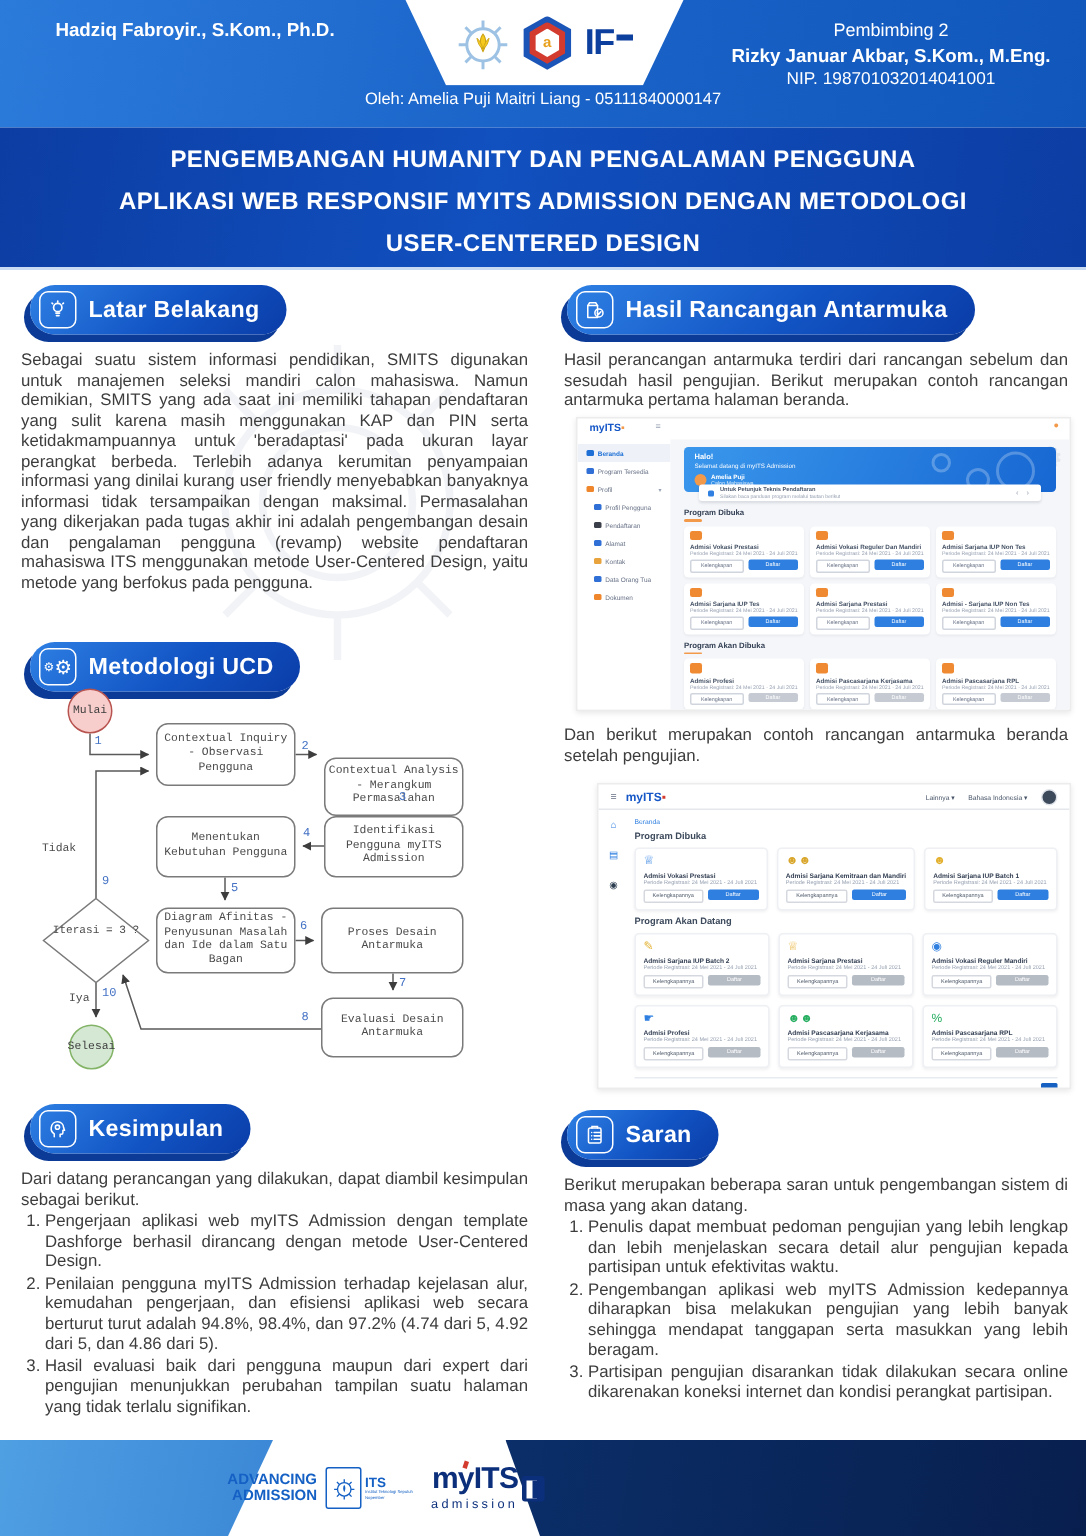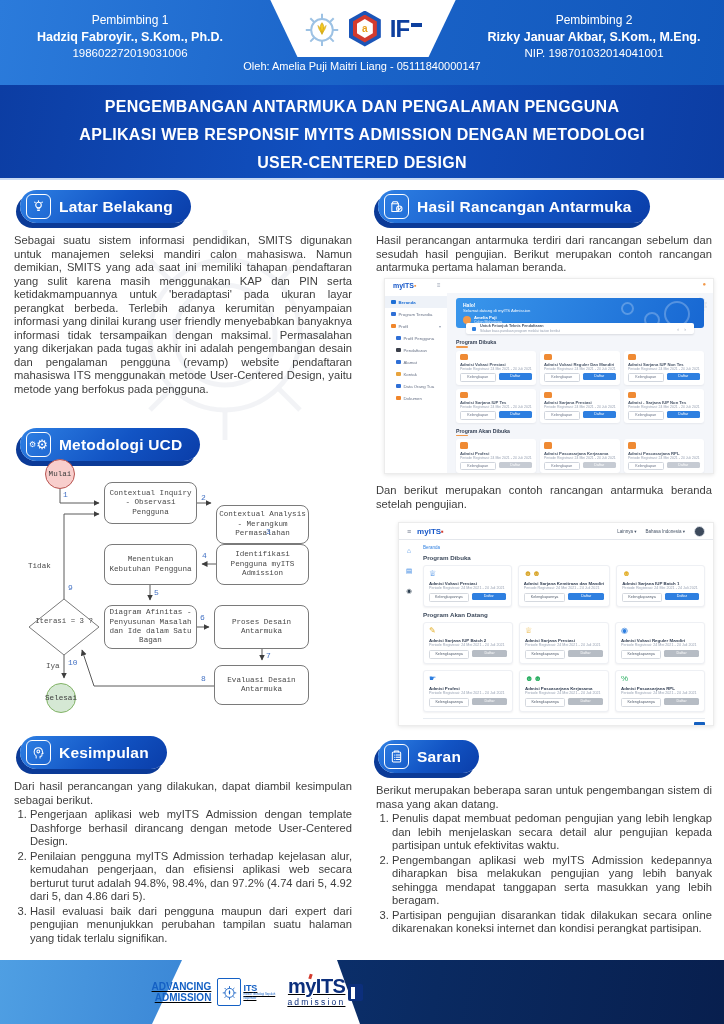--- a/index.html
+++ b/index.html
@@ -154,21 +154,21 @@
 
   
   .pfoot{position:absolute;left:0;top:960px;width:724px;height:64px;background:#fff;}
   .pf-left{position:absolute;left:0;top:0;width:724px;height:64px;
            clip-path:polygon(0 0,182px 0,152px 100%,0 100%);
            background:linear-gradient(100deg,#4f9fe3 0%,#1a5fc0 70%,#1053ae 100%);}
   .pf-right{position:absolute;left:0;top:0;width:724px;height:64px;
            clip-path:polygon(337px 0,724px 0,724px 100%,360px 100%);
            background:linear-gradient(100deg,#0e3d86 0%,#0a2a61 60%,#081f4e 100%);}
   .pf-content{position:absolute;left:150px;top:0;width:215px;height:64px;
-           display:flex;align-items:center;justify-content:center;gap:6px;text-decoration:underline;}
+           display:flex;align-items:center;justify-content:center;gap:6px;}
   .pf-slogan{font-size:10px;font-weight:bold;color:#1460c4;text-align:right;line-height:11px;}
   .pf-its{display:flex;align-items:center;gap:2px;}
   .pf-itsbox{width:22px;height:26px;border:1.2px solid #1460c4;border-radius:2px;
              display:flex;align-items:center;justify-content:center;}
   .pf-itstxt{line-height:1;}
   .pf-itslbl{font-size:9px;font-weight:bold;color:#1460c4;display:block;}
   .pf-itssub{font-size:2.8px;color:#1460c4;display:block;width:34px;line-height:1.1;}
   .fbrand{display:flex;align-items:flex-end;margin-left:4px;}
   .fb-text{position:relative;text-align:right;}
   .fb-my{font-size:20px;font-weight:bold;color:#0c2f7c;letter-spacing:-.5px;line-height:18px;}
@@ -178,23 +178,21 @@
   .fdoor::before{content:"";position:absolute;left:3px;top:2.5px;width:7px;height:12px;background:#fff;}
   .fdoor::after{content:"";position:absolute;left:7px;top:2.5px;width:3.5px;height:12px;background:#0c2f7c;}
 </style>
 </head>
 <body>
 
 <div class="poster">
 
   <div class="hdr">
     <div class="hdr-block hdr-left">
-      <div class="role">Pembimbing 1</div>
       <div class="nm">Hadziq Fabroyir., S.Kom., Ph.D.</div>
-      <div class="nip">198602272019031006</div>
     </div>
     <div class="hdr-block hdr-right">
       <div class="role">Pembimbing 2</div>
       <div class="nm">Rizky Januar Akbar, S.Kom., M.Eng.</div>
       <div class="nip">NIP. 198701032014041001</div>
     </div>
     <div class="trap">
       <svg width="36" height="38" viewBox="0 0 40 42">
         <g stroke="#9dc2e4" stroke-width="2.2" fill="none">
           <circle cx="20" cy="22" r="12"></circle>
@@ -211,21 +209,21 @@
       </div>
       <div class="iflogo">
         <span>IF</span>
         <span class="ifbar"></span>
       </div>
     </div>
     <div class="author">Oleh: Amelia Puji Maitri Liang - 05111840000147</div>
   </div>
 
   <div class="titleband">
-    <div class="tl">PENGEMBANGAN ANTARMUKA DAN PENGALAMAN PENGGUNA</div>
+    <div class="tl">PENGEMBANGAN HUMANITY DAN PENGALAMAN PENGGUNA</div>
     <div class="tl">APLIKASI WEB RESPONSIF MYITS ADMISSION DENGAN METODOLOGI</div>
     <div class="tl">USER-CENTERED DESIGN</div>
   </div>
 
   <svg class="wm" width="250" height="250" viewBox="0 0 100 100">
     <g stroke="#e6e9ee" stroke-width="2" fill="none">
       <circle cx="50" cy="50" r="30"></circle>
         <circle cx="50" cy="50" r="20"></circle>
       <path d="M50 8v12M50 80v12M8 50h12M80 50h12M20 20l9 9M71 71l9 9M80 20l-9 9M29 71l-9 9"></path>
     </g>
@@ -297,21 +295,21 @@
     <div class="pill" style="top:546px;left:6px;text-align:center;">
       <span class="icbox">
         <svg width="13" height="13" viewBox="0 0 14 14" fill="none" stroke="#fff" stroke-width="1.1" stroke-linecap="round" stroke-linejoin="round">
           <path d="M4.5 12.8v-2.1C2.9 9.7 2.1 8.1 2.3 6.3 2.6 3.6 4.6 1.9 7 2c2.3.1 4.1 1.9 4.2 4.2l.7 1.9h-1.2v1.8c0 .6-.5 1.1-1.1 1.1h-.9v1.8"></path>
           <circle cx="6.8" cy="5.9" r="1.5"></circle>
         </svg>
       </span>
       <span class="plabel">Kesimpulan</span>
     </div>
     <div style="position:absolute;top:590px;left:0;width:338px;">
-      <div class="par">Dari hasil perancangan yang dilakukan, dapat diambil kesimpulan sebagai berikut.</div>
+      <div class="par">Dari datang perancangan yang dilakukan, dapat diambil kesimpulan sebagai berikut.</div>
       <ol class="plist">
         <li>Pengerjaan aplikasi web myITS Admission dengan template Dashforge berhasil dirancang dengan metode User-Centered Design.</li>
         <li>Penilaian pengguna myITS Admission terhadap kejelasan alur, kemudahan pengerjaan, dan efisiensi aplikasi web secara berturut turut adalah 94.8%, 98.4%, dan 97.2% (4.74 dari 5, 4.92 dari 5, dan 4.86 dari 5).</li>
         <li>Hasil evaluasi baik dari pengguna maupun dari expert dari pengujian menunjukkan perubahan tampilan suatu halaman yang tidak terlalu signifikan.</li>
       </ol>
     </div>
   </div>
 
   <div class="rcol">
 

